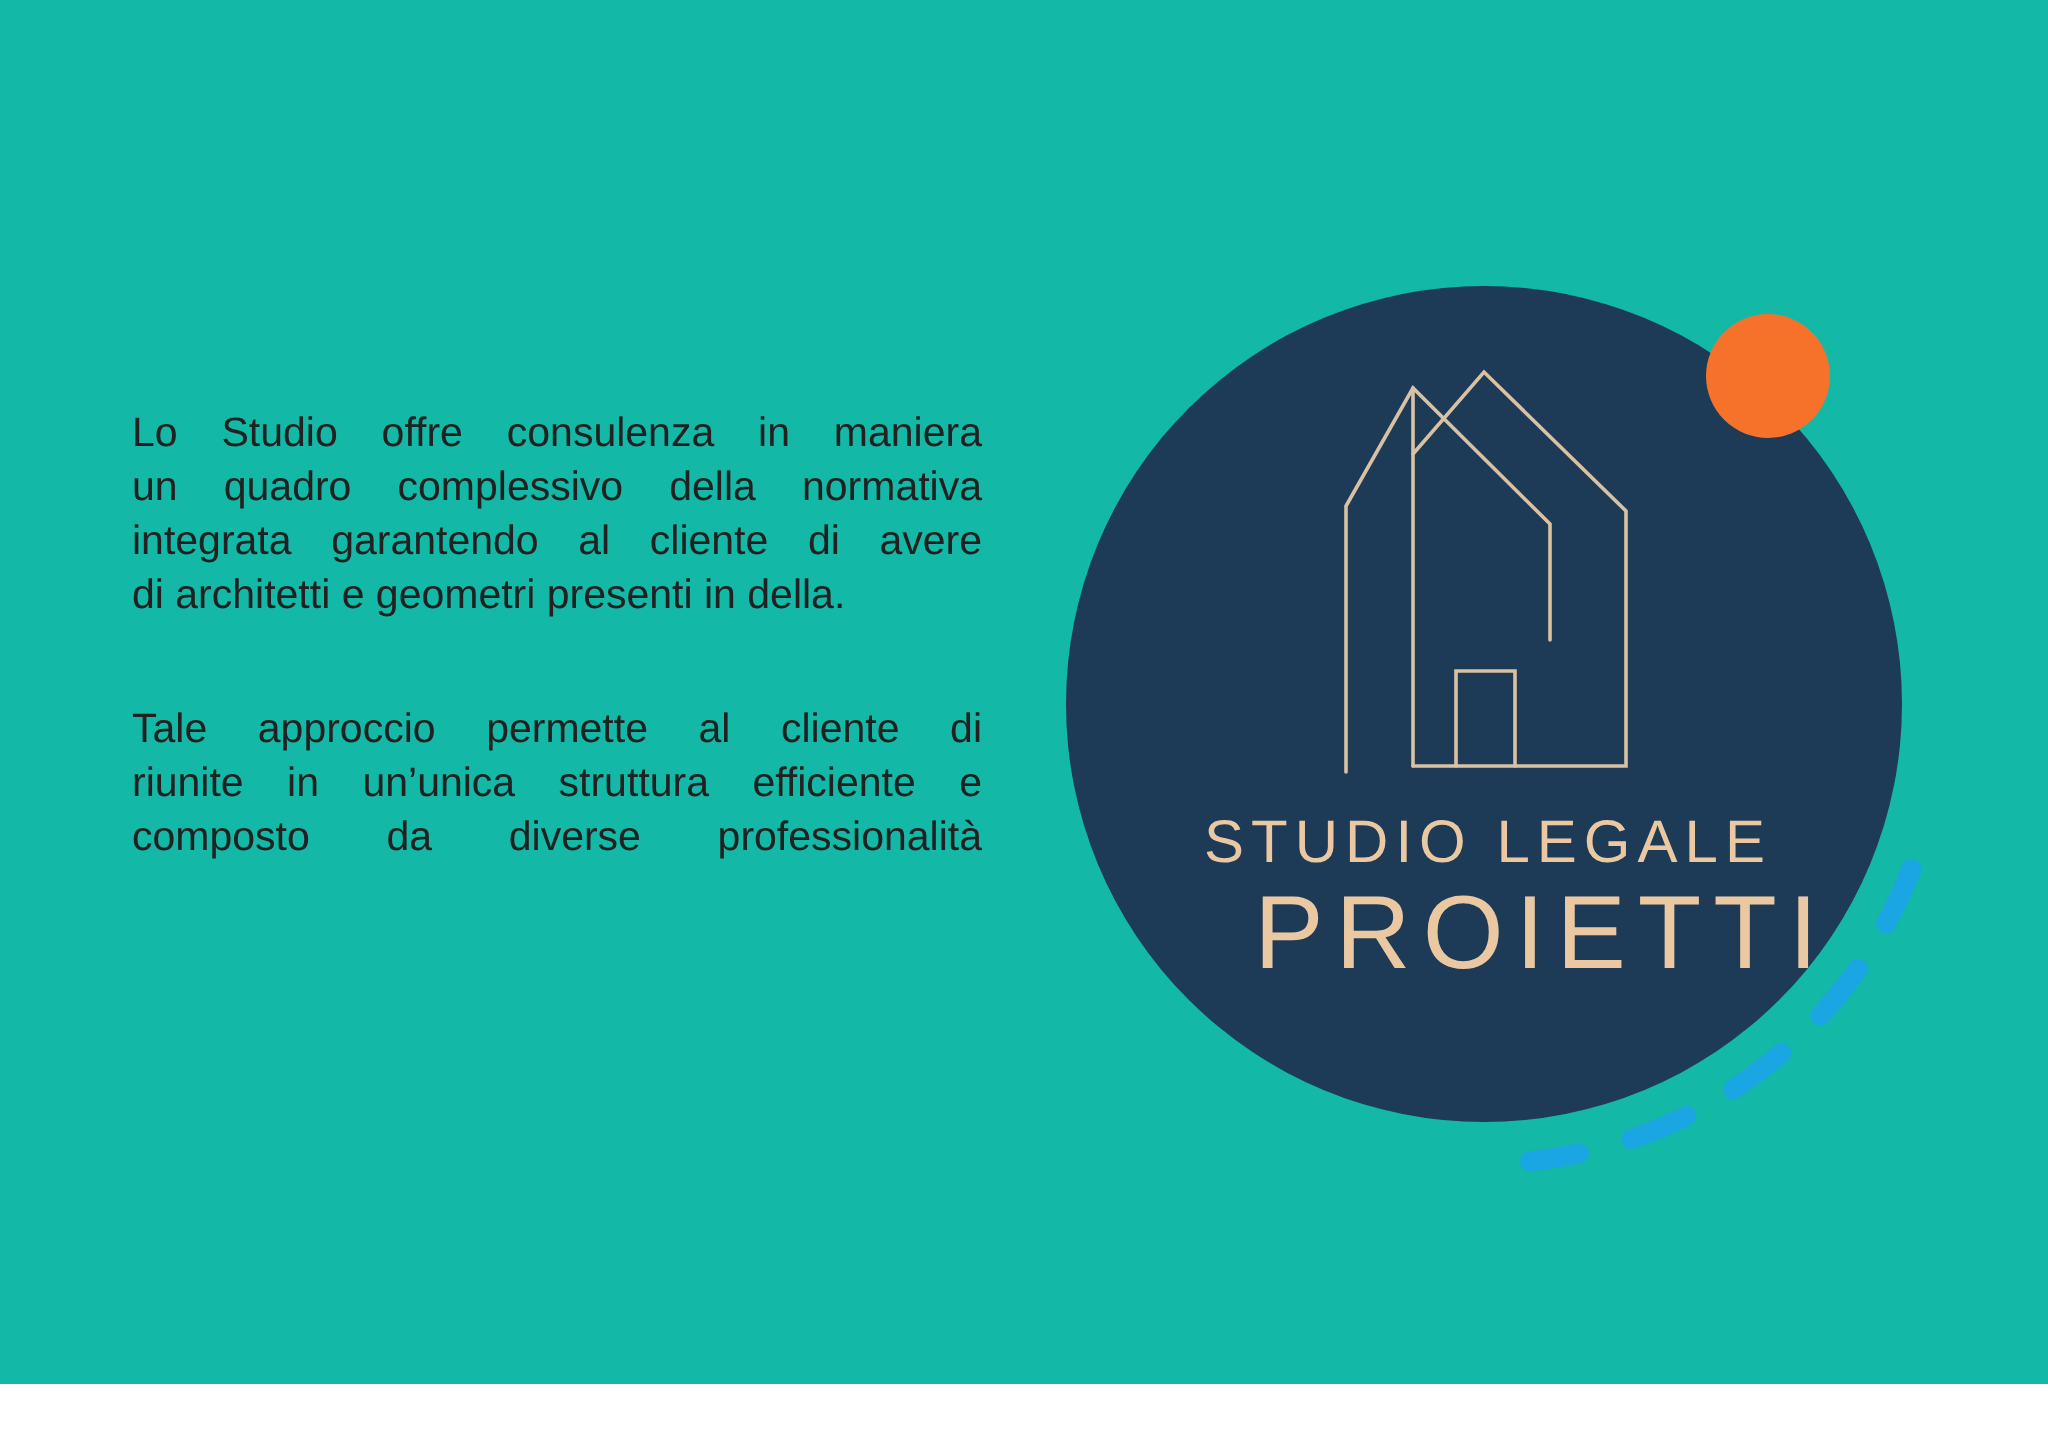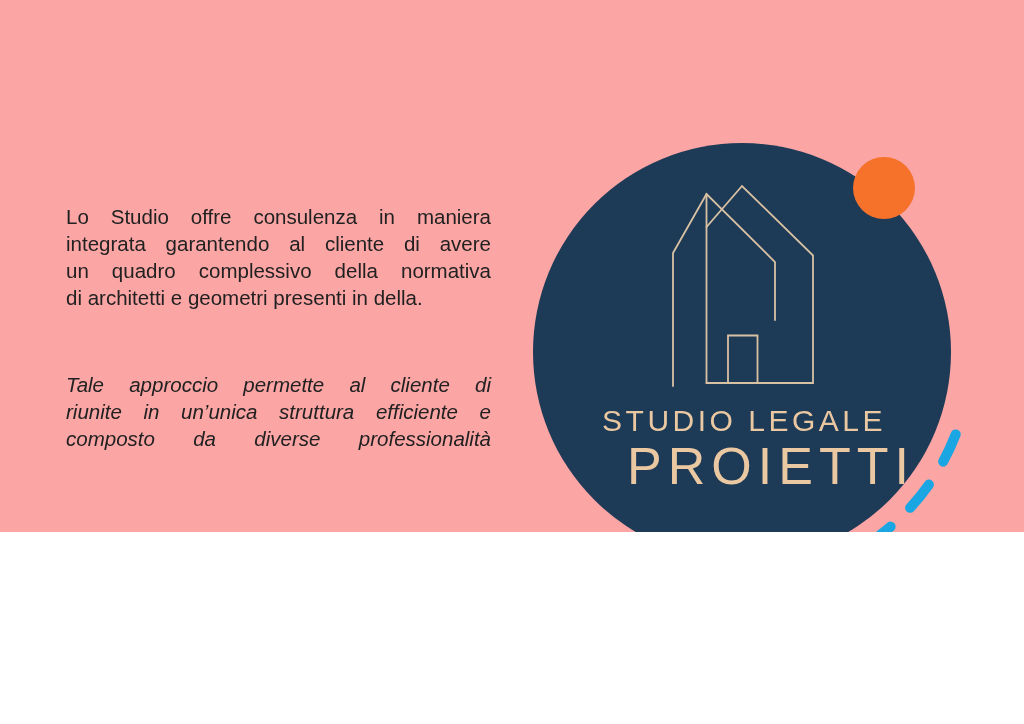--- a/index.html
+++ b/index.html
@@ -4,37 +4,37 @@
 <style>
   html, body {
     margin: 0;
     padding: 0;
     background: #ffffff;
     font-family: "Liberation Sans", sans-serif;
   }
   .slide {
     position: relative;
     width: 1024px;
-    height: 532px;
-    background: #fca5a5;
+    height: 692px;
+    background: #14b8a6;
     overflow: hidden;
   }
 
   
   .text-block {
     position: absolute;
     left: 66px;
     top: 203px;
     width: 425px;
     color: #212121;
     font-size: 20.5px;
     line-height: 27px;
   }
   .para { margin: 0; }
-  .para2 { margin-top: 60px; font-style: italic; }
+  .para2 { margin-top: 40px; }
   .jline {
     text-align: justify;
     text-align-last: justify;
     white-space: normal;
   }
   .jline.last {
     text-align-last: left;
   }
 
   
@@ -73,22 +73,22 @@
   }
 </style>
 </head>
 <body>
 
 <div class="slide">
 
   <div class="text-block">
     <div class="para">
       <div class="jline">Lo Studio offre consulenza in maniera</div>
+      <div class="jline">un quadro complessivo della normativa</div>
       <div class="jline">integrata garantendo al cliente di avere</div>
-      <div class="jline">un quadro complessivo della normativa</div>
       <div class="jline last">di architetti e geometri presenti in della.</div>
     </div>
     <div class="para para2">
       <div class="jline">Tale approccio permette al cliente di</div>
       <div class="jline">riunite in un’unica struttura efficiente e</div>
       <div class="jline">composto da diverse professionalità</div>
     </div>
   </div>
 
   <svg class="logo-svg" viewBox="520 130 460 480" xmlns="http://www.w3.org/2000/svg">

